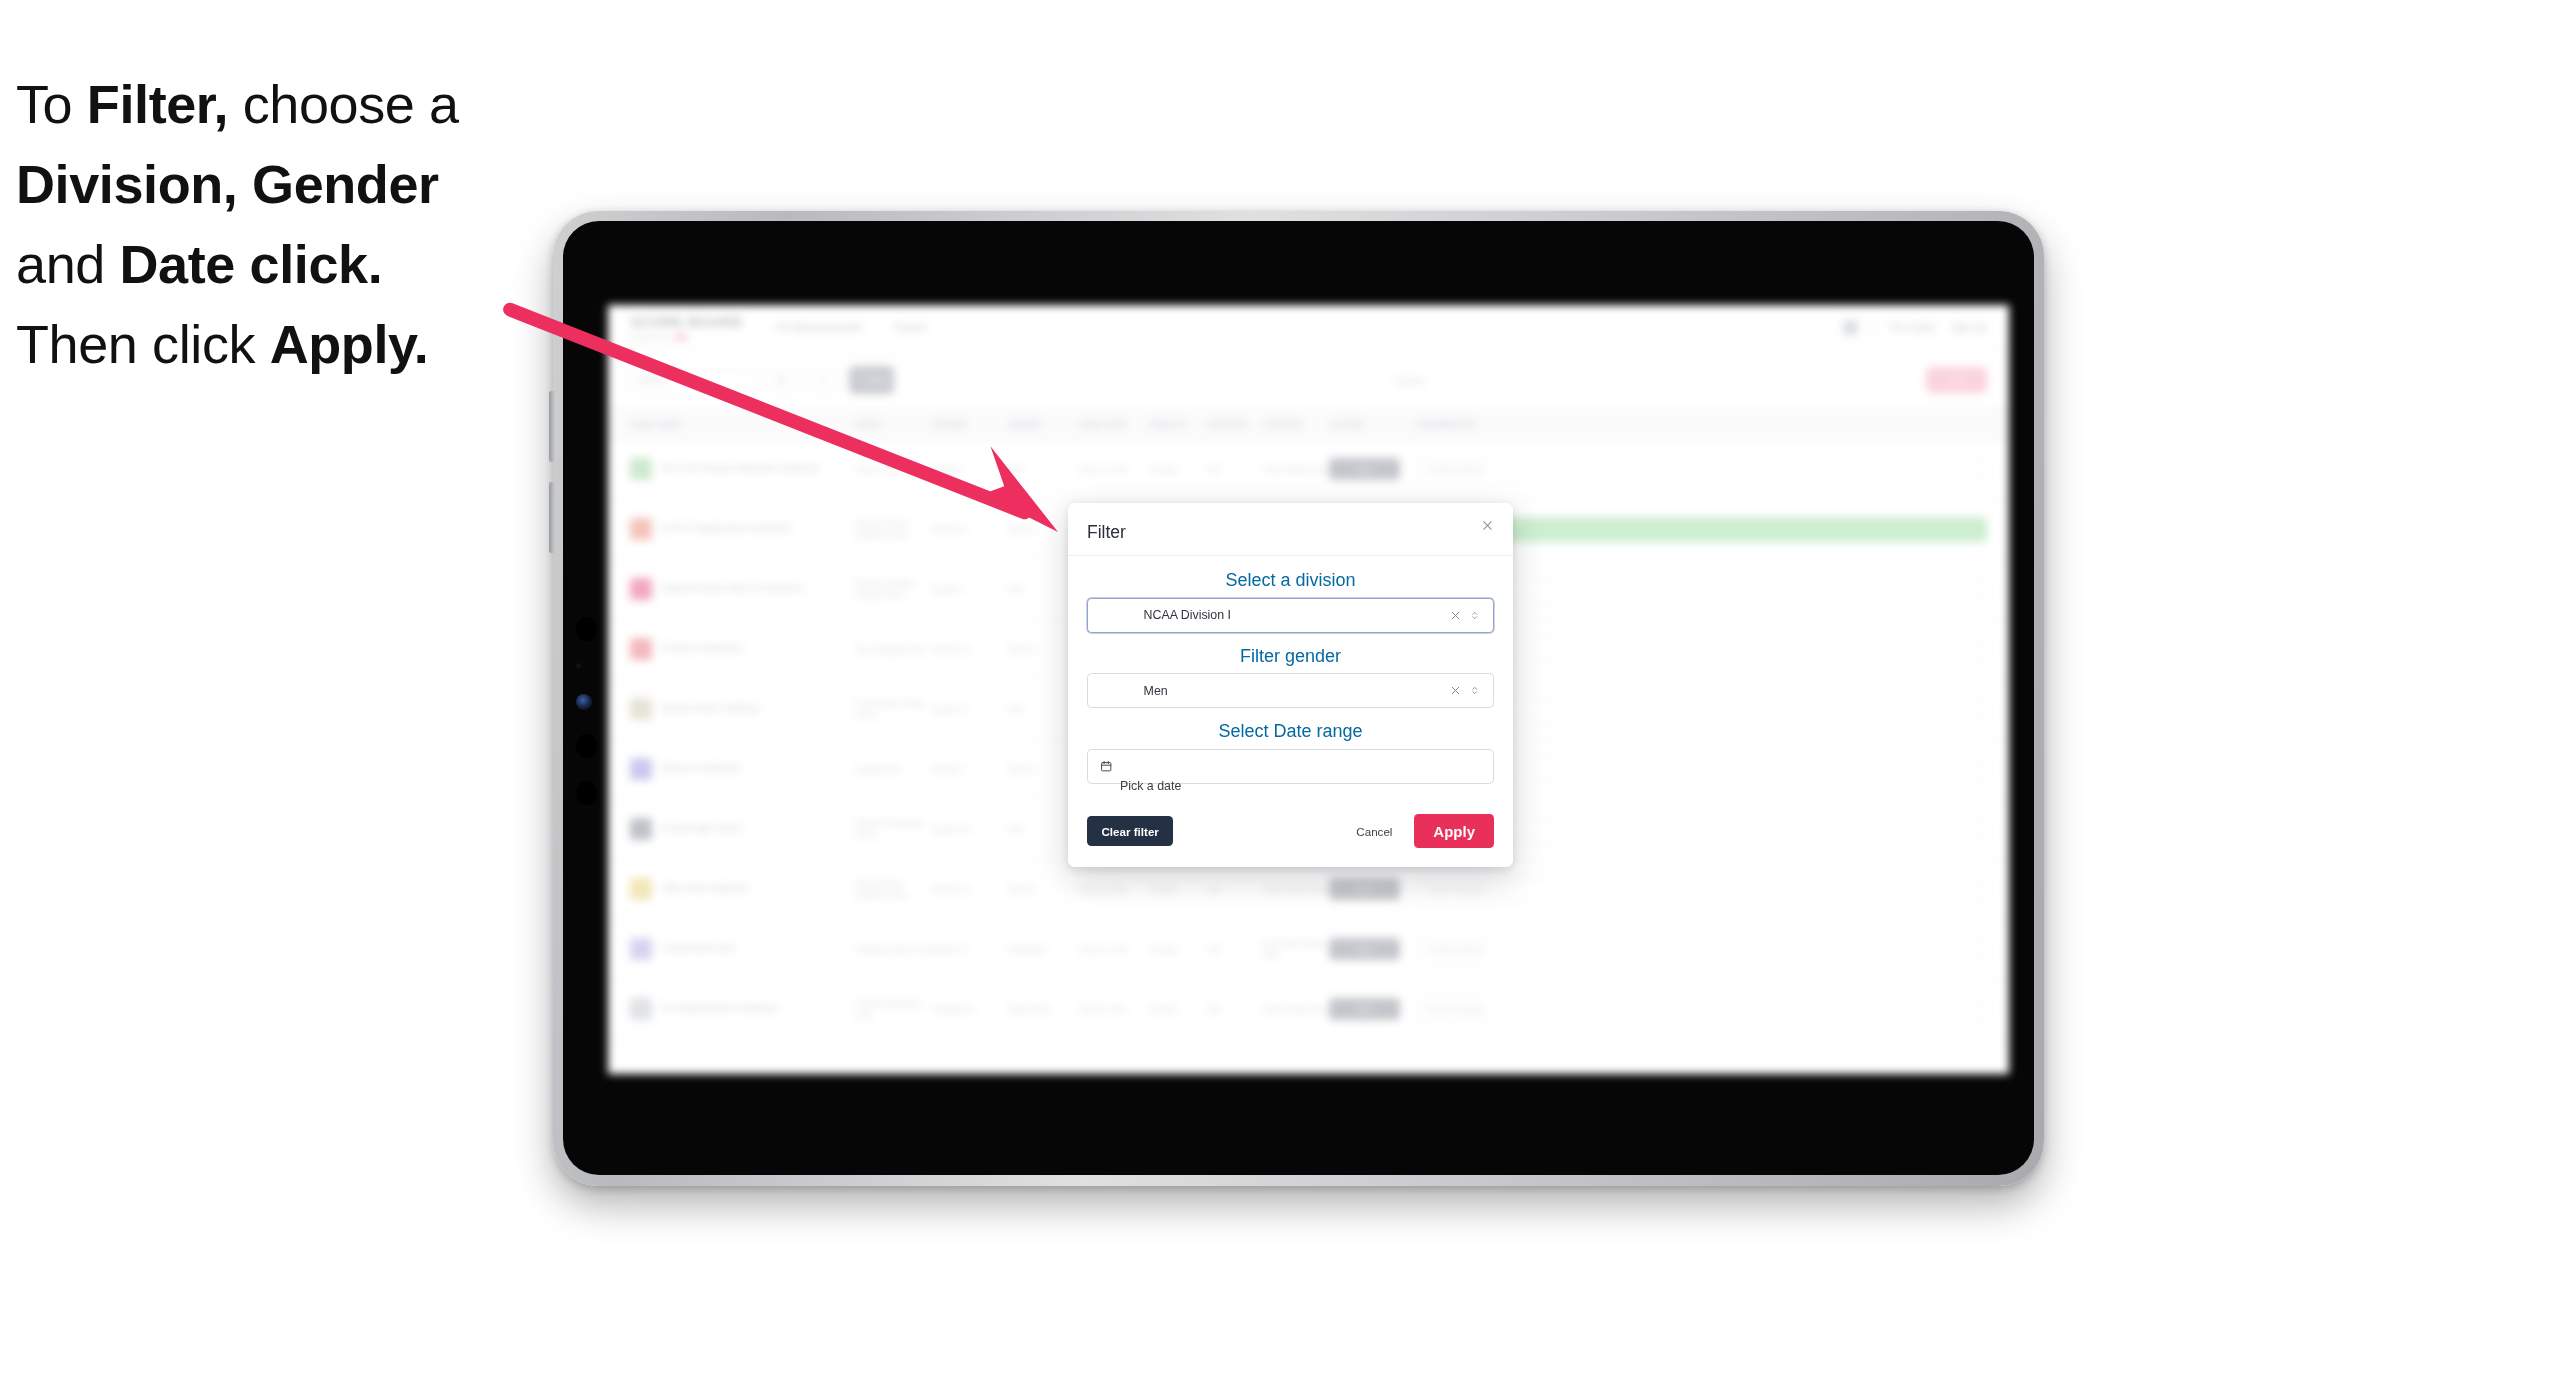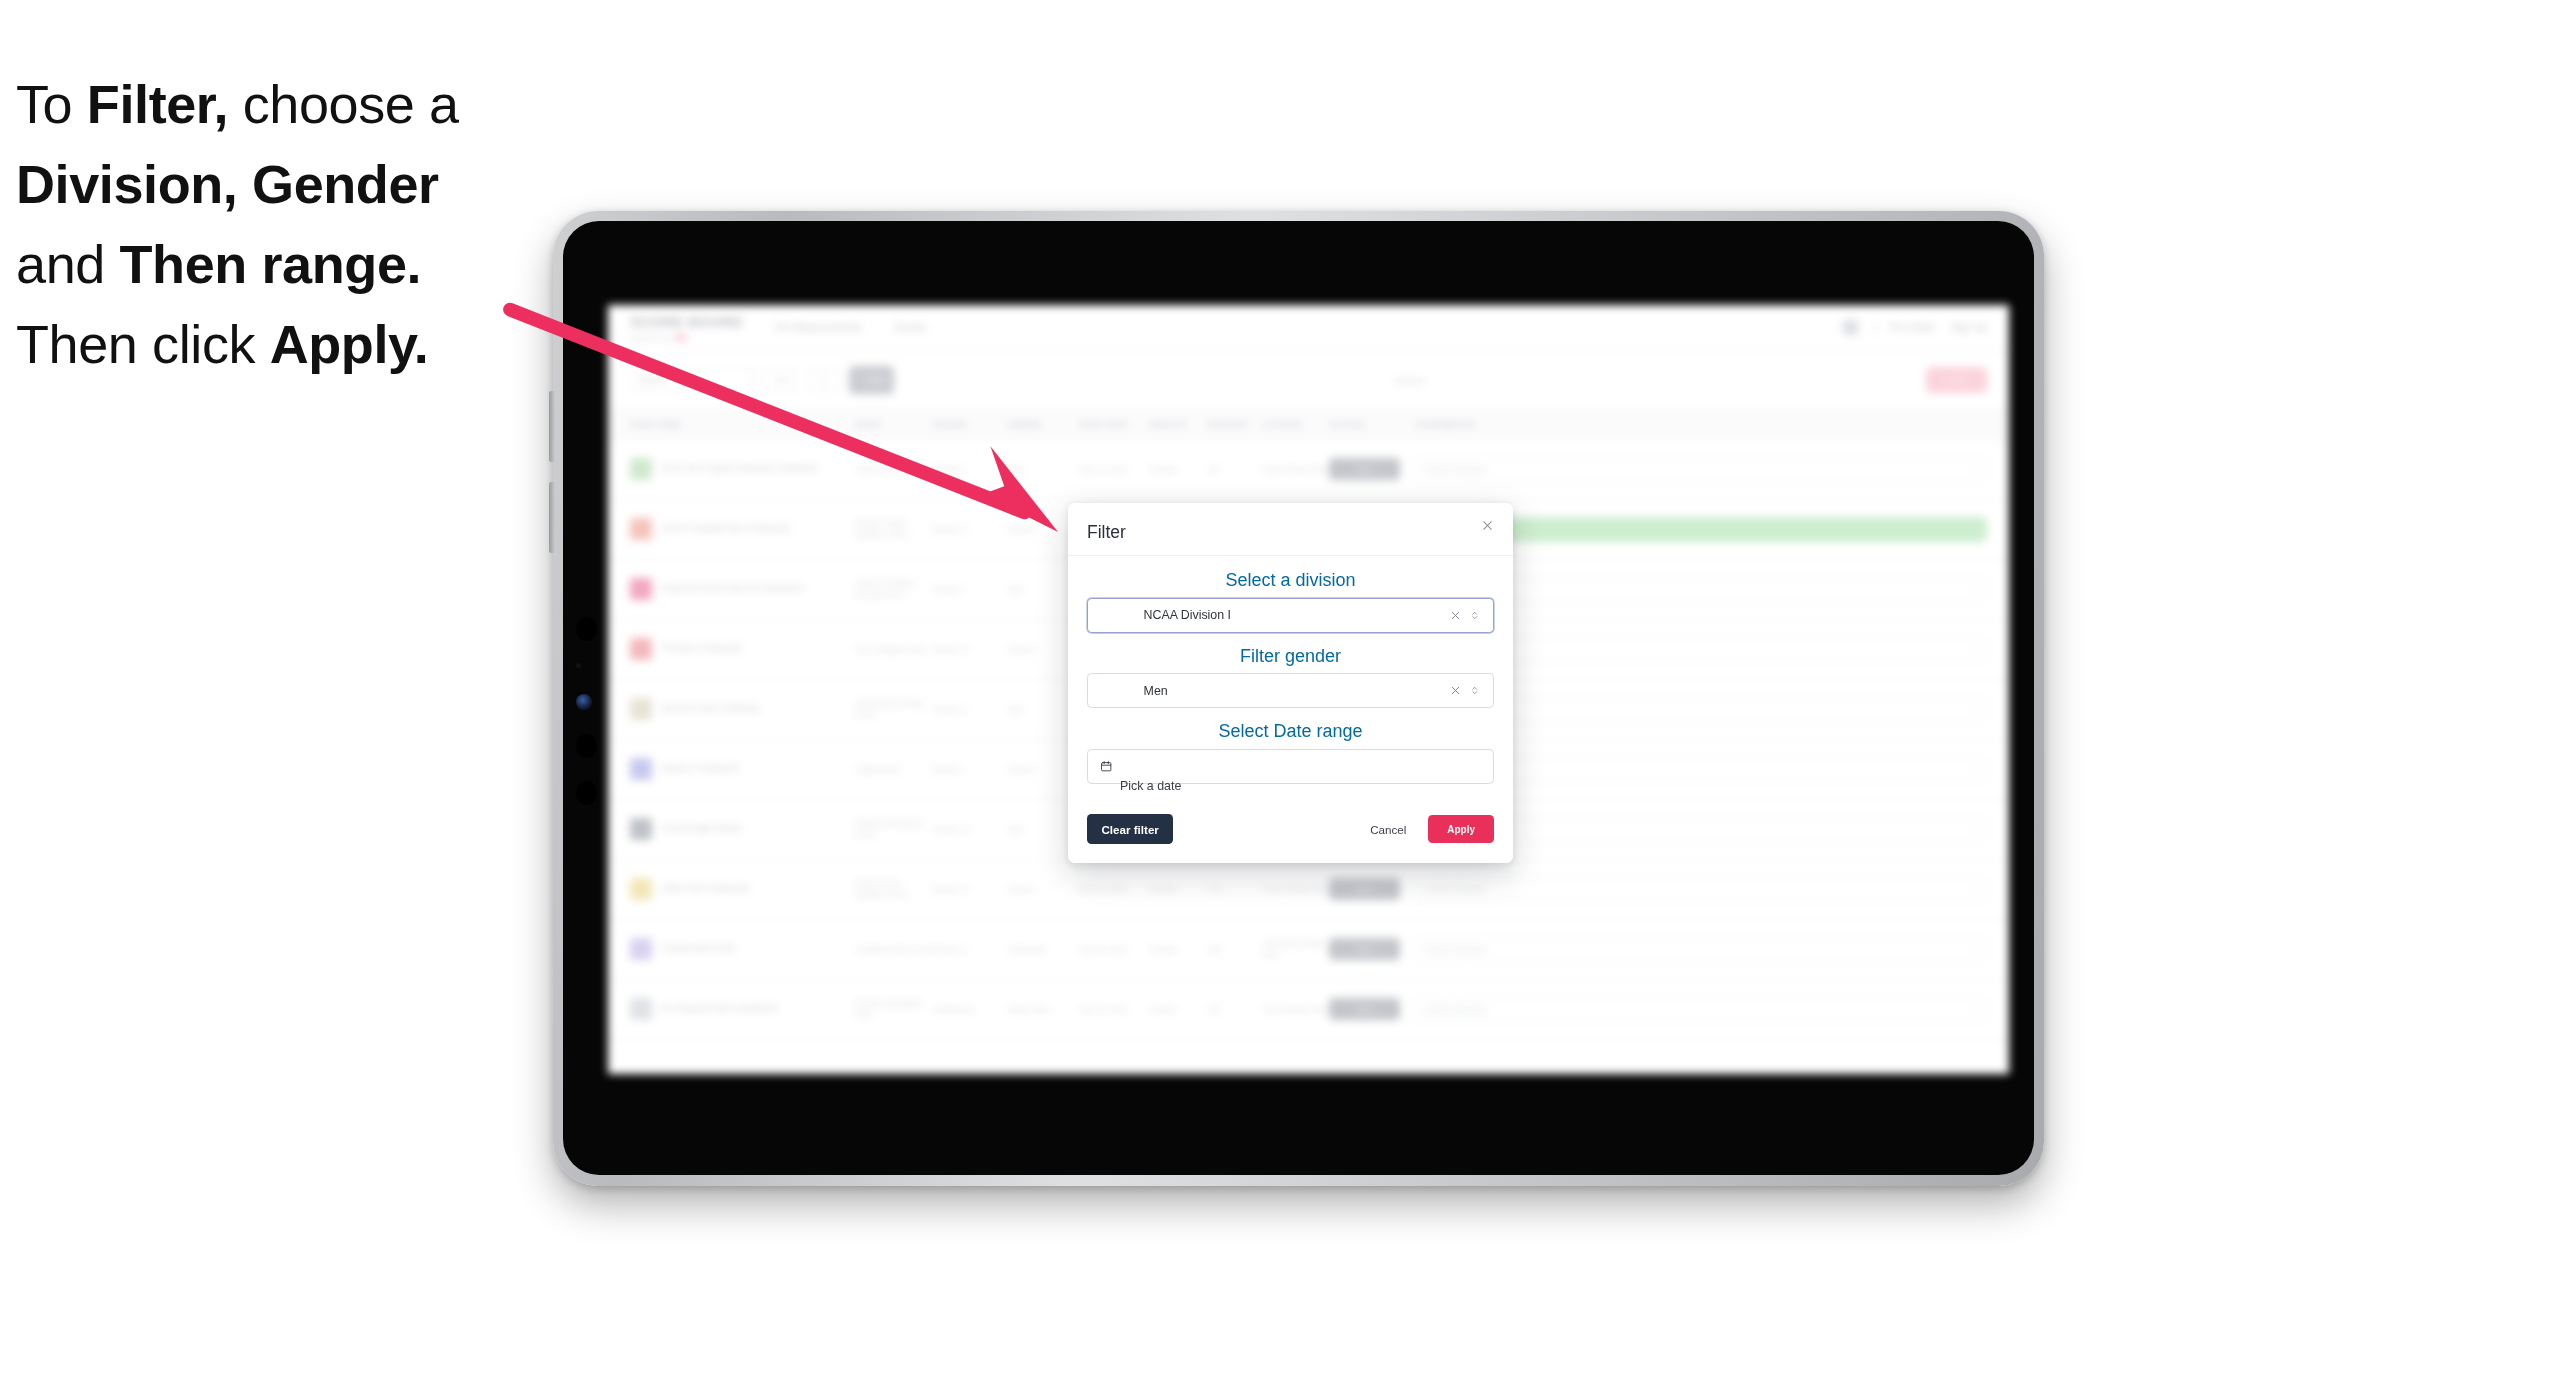--- a/index.html
+++ b/index.html
@@ -253,21 +253,21 @@
     font-size: 11.6px; font-weight: 700;
     padding: 8.7px 14.5px;
   }
   .foot-right { margin-left: auto; display: flex; align-items: center; gap: 17.5px; }
   #btn-cancel {
     background: transparent; color: #3b404b;
     font-size: 11.6px; padding: 7.3px 4.4px;
   }
   #btn-apply {
     background: #e8305a; color: #ffffff;
-    font-size: 10px; font-weight: 700;
+    font-size: 15px; font-weight: 700;
     padding: 8.7px 19px;
   }
 
   
   #arrow {
     position: absolute;
     left: 465px; top: 276px;
     width: 625px; height: 291px;
     pointer-events: none;
   }
@@ -278,21 +278,21 @@
 <div id="stage">
 
   <div id="caption">
     <div class="line">
       <span>To </span><b>Filter,</b><span> choose a</span>
     </div>
     <div class="line">
       <b>Division, Gender</b>
     </div>
     <div class="line">
-      <span>and </span><b>Then range.</b>
+      <span>and </span><b>Date click.</b>
     </div>
     <div class="line">
       <span>Then click </span><b>Apply.</b>
     </div>
   </div>
 
   <div id="device">
     <div id="device-frame"></div>
     <div class="dev-btn" id="btn-a"></div>
     <div class="dev-btn" id="btn-b"></div>

